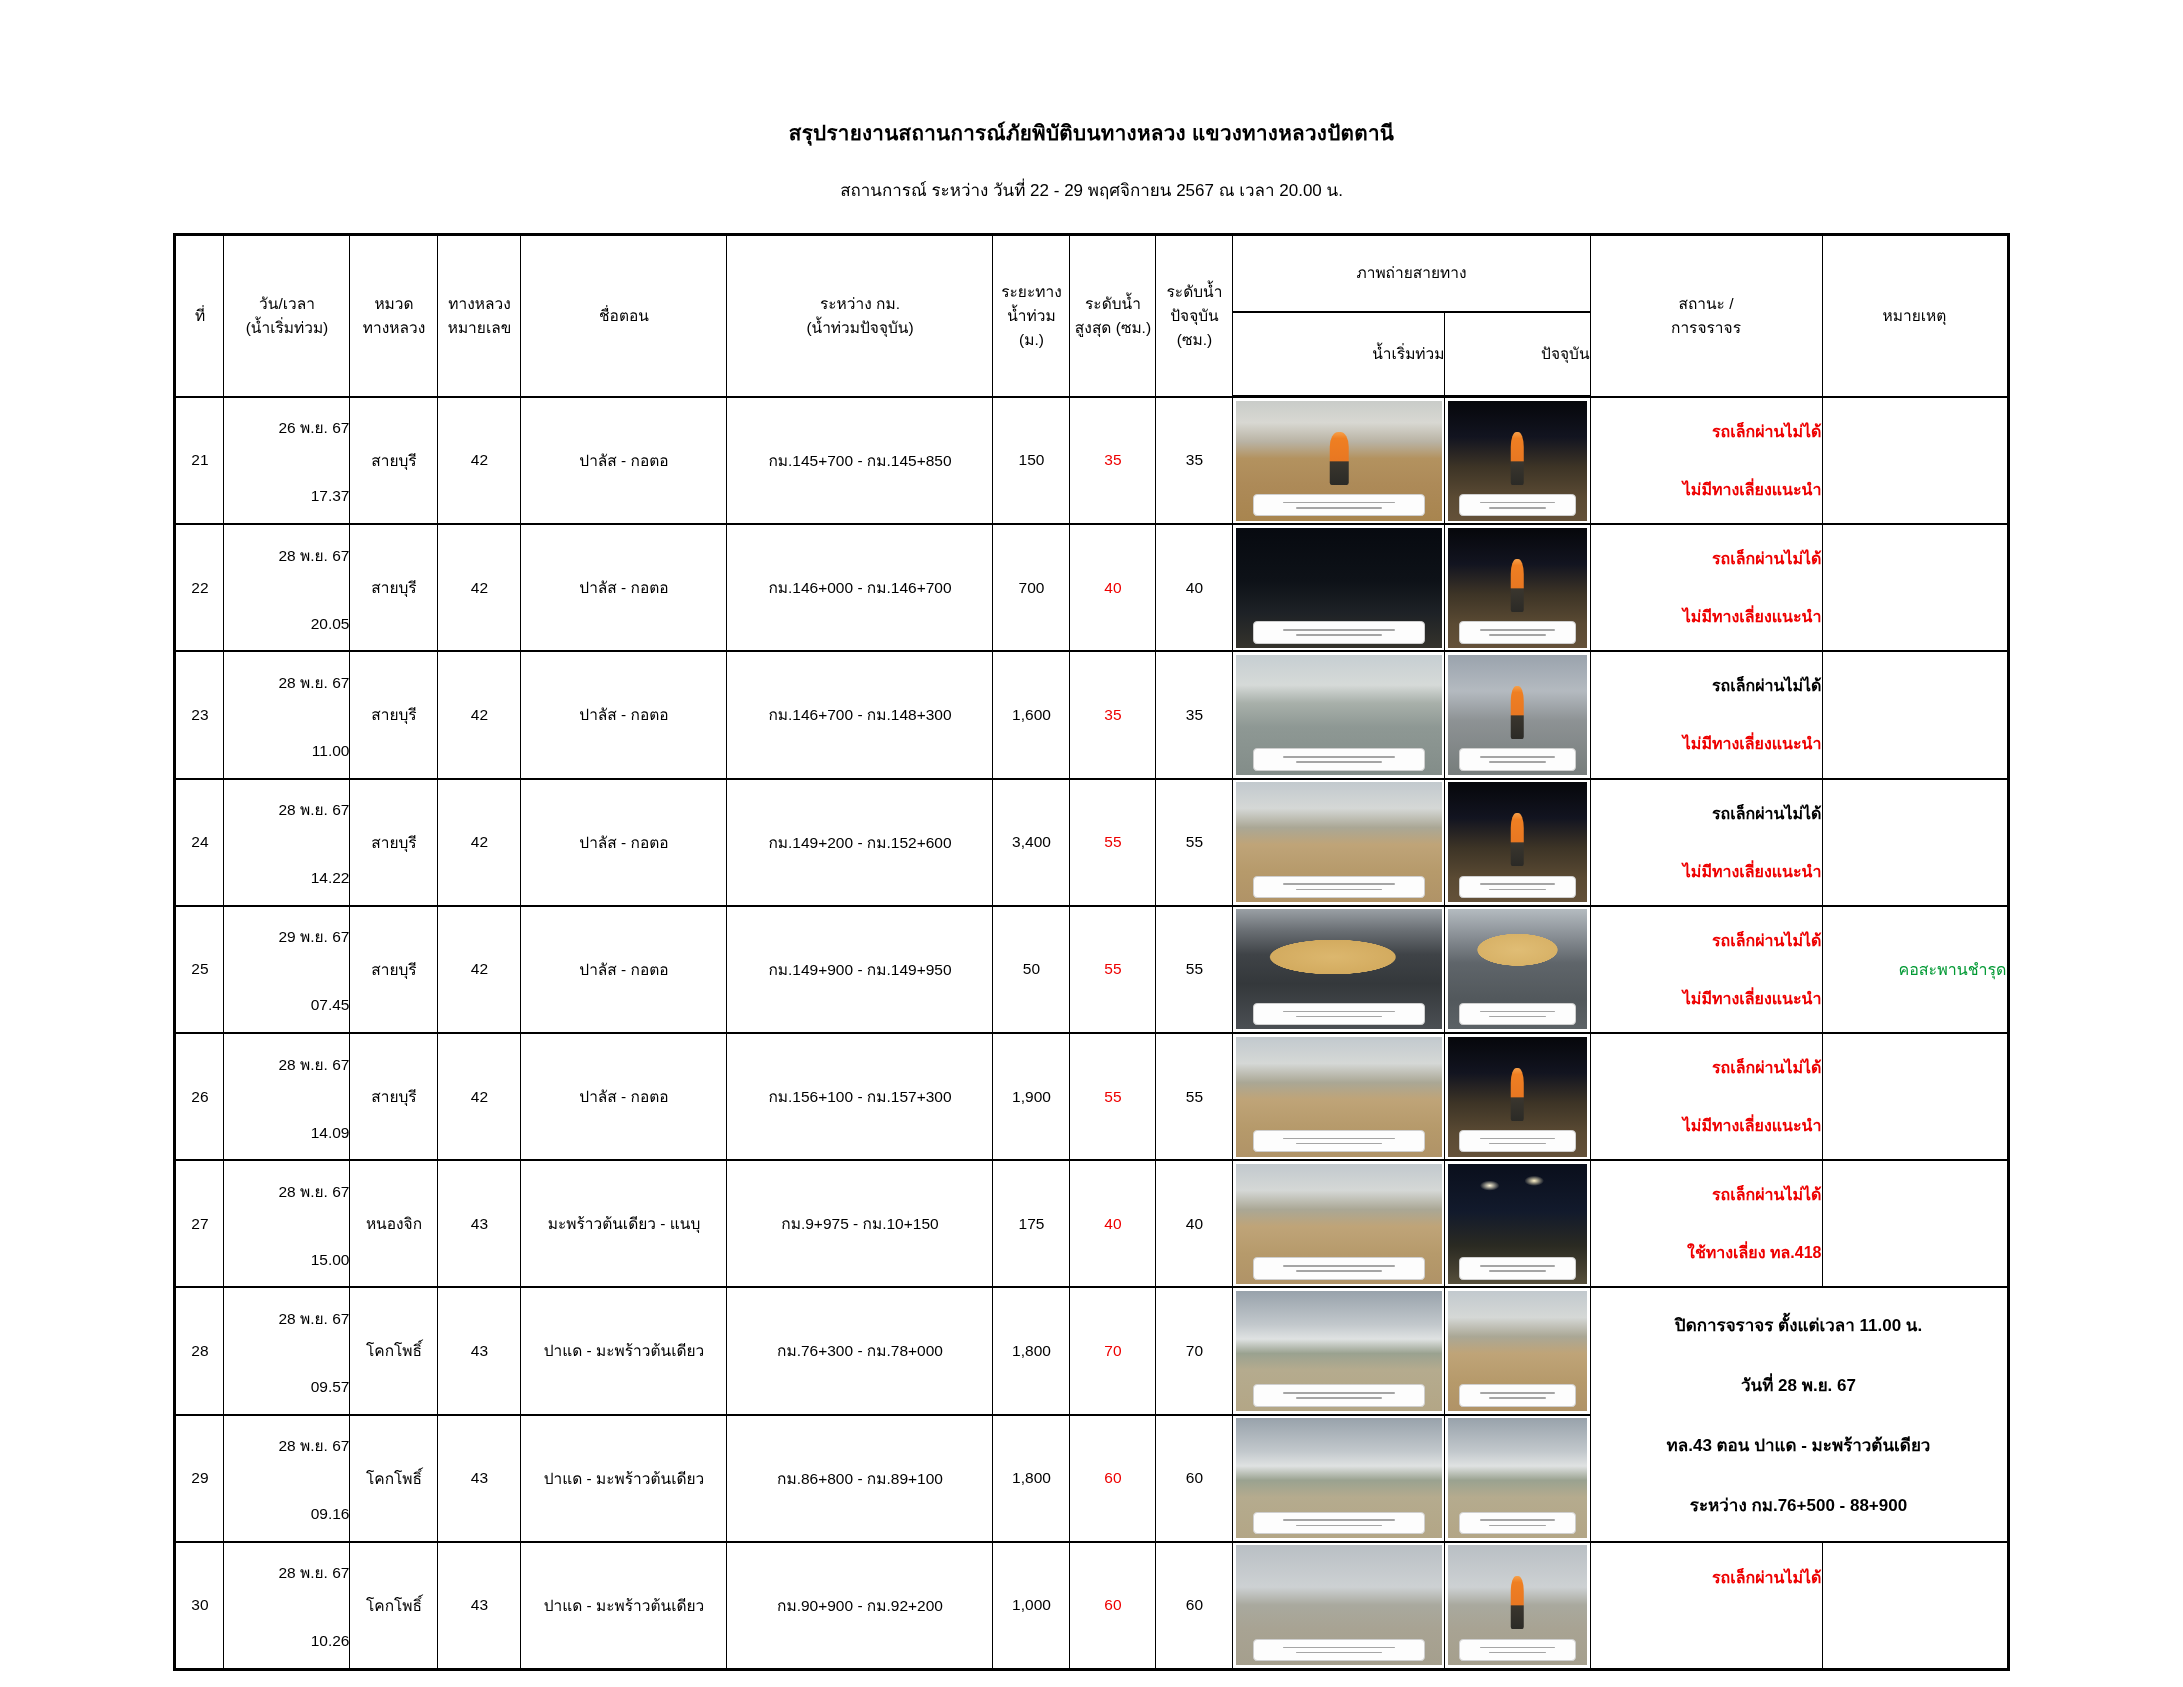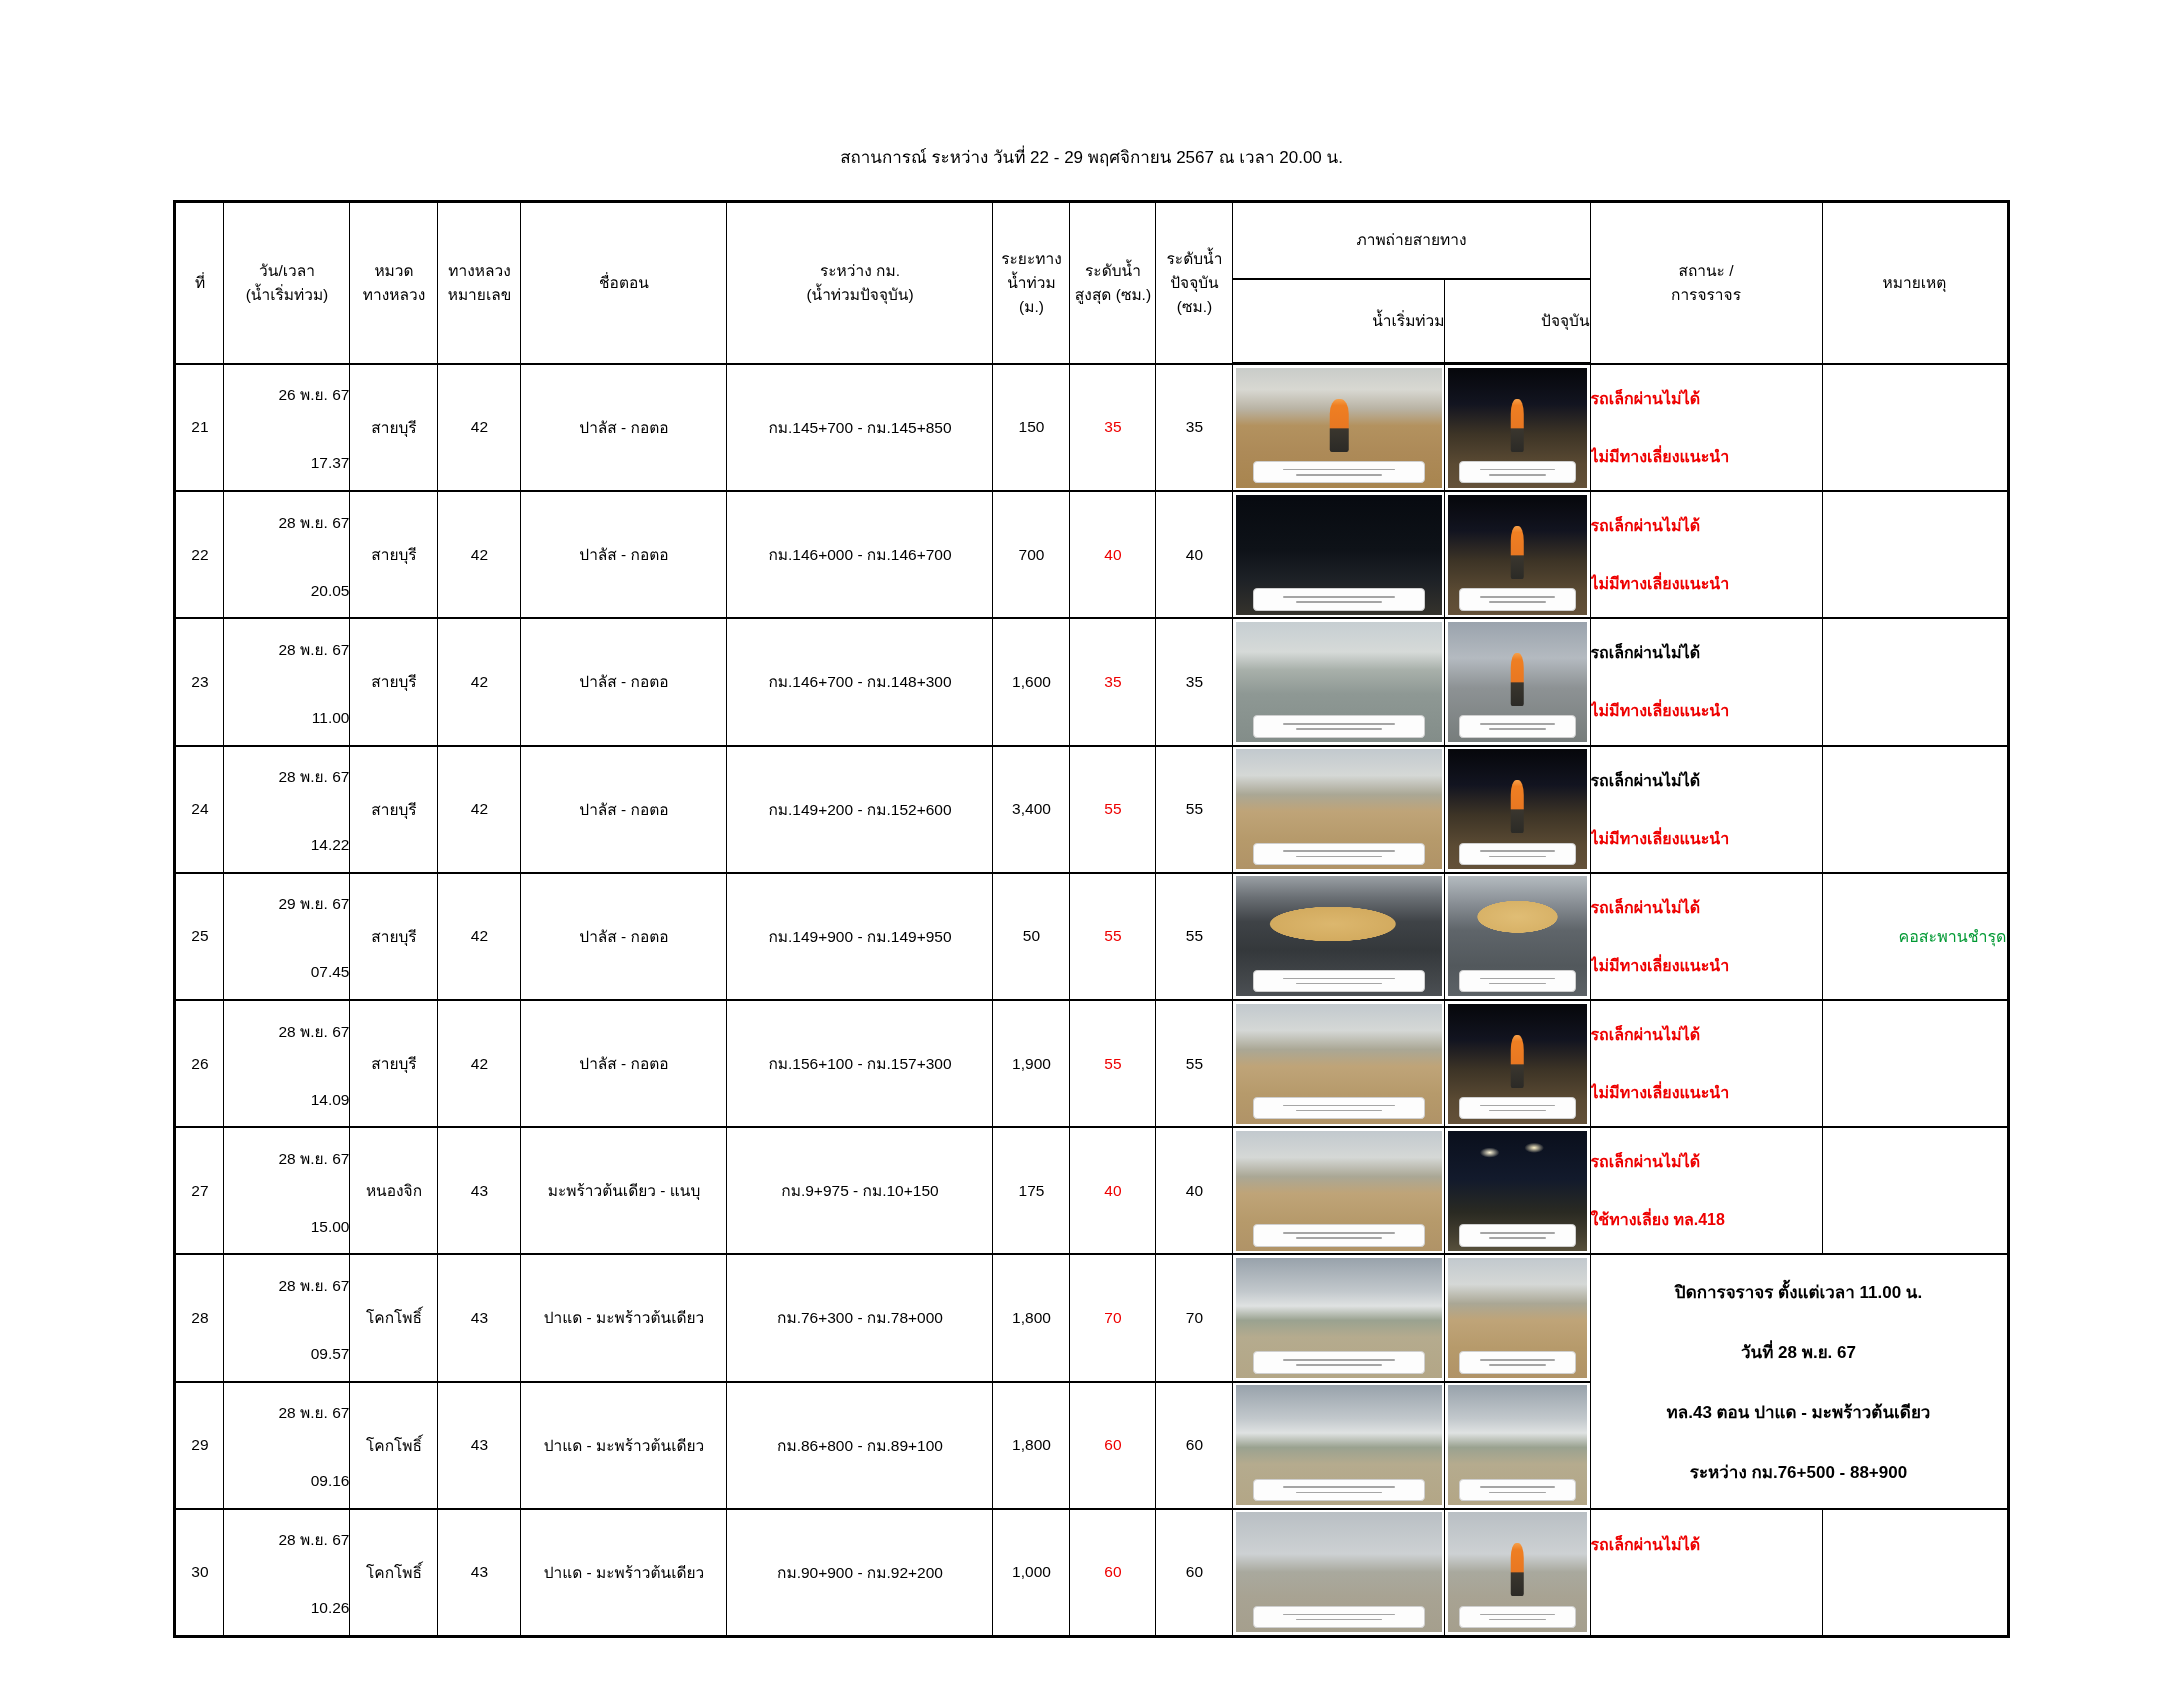--- a/index.html
+++ b/index.html
@@ -35,21 +35,21 @@
   thead tr.h1{height:77px}
   thead tr.h2{height:85px}
   thead tr:last-child th{border-bottom-width:3.6px;text-align:right;}
   tbody tr{height:126px;}
   .hl{display:block;line-height:1.55;}
   
   .dt{display:flex;flex-direction:column;justify-content:space-between;
       align-items:flex-end;height:90px;padding:0;margin:0 auto;}
   
   .st{display:flex;flex-direction:column;justify-content:space-between;
-      align-items:flex-start;height:83px;margin:0 auto;font-weight:700;font-size:16px;}
+      align-items:flex-end;height:83px;margin:0 auto;font-weight:700;font-size:16px;}
   .t-red{color:var(--red);}
   .t-black{color:#000;}
   .t-green{color:var(--green);font-size:16px;text-align:right;}
   :root{--red:#ee0000;--green:#009933;}
   
   .merged{display:flex;flex-direction:column;justify-content:center;
           align-items:center;gap:33px;font-weight:700;font-size:17px;}
   
   td.photo{padding:2.6px;}
   .ph{position:relative;width:100%;height:120px;overflow:hidden;}
@@ -77,20 +77,21 @@
   .ph-nightlights{background:radial-gradient(10% 6% at 30% 18%,#fff7d8 0%,rgba(0,0,0,0) 70%),
              radial-gradient(10% 6% at 62% 14%,#fff3c8 0%,rgba(0,0,0,0) 70%),
              linear-gradient(180deg,#0a0f1c 0%,#121a2c 40%,#2a2a22 68%,#454031 88%,#57503c 100%);}
   .ph-gray{background:linear-gradient(180deg,#b9bfc4 0%,#cdd1d3 35%,#a9a99e 50%,#a8a393 70%,#a59f8d 100%);}
   .num-red{color:var(--red);}
 </style>
 </head>
 <body>
 
 <div class="page">
+  <div class="title">สรุปรายงานสถานการณ์ภัยพิบัติบนทางหลวง แขวงทางหลวงปัตตานี</div>
   <div class="subtitle">สถานการณ์ ระหว่าง วันที่ 22 - 29 พฤศจิกายน 2567 ณ เวลา 20.00 น.</div>
 
   <table class="report">
     <colgroup>
       <col class="c-no">
         <col class="c-dt">
         <col class="c-dist">
         <col class="c-rt">
       <col class="c-sec">
         <col class="c-km">

